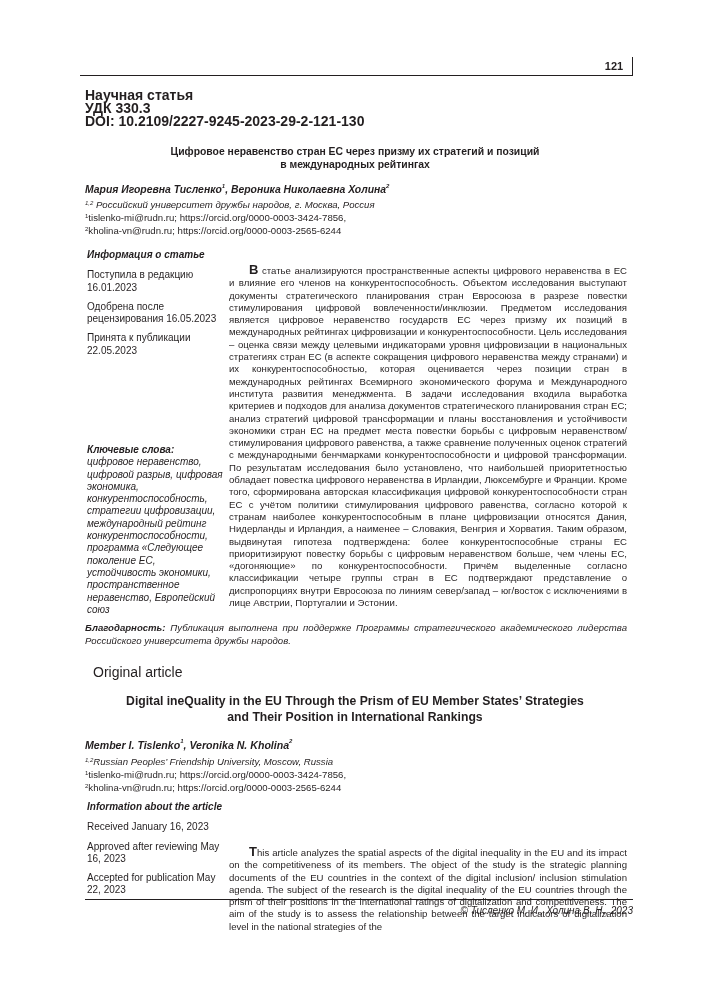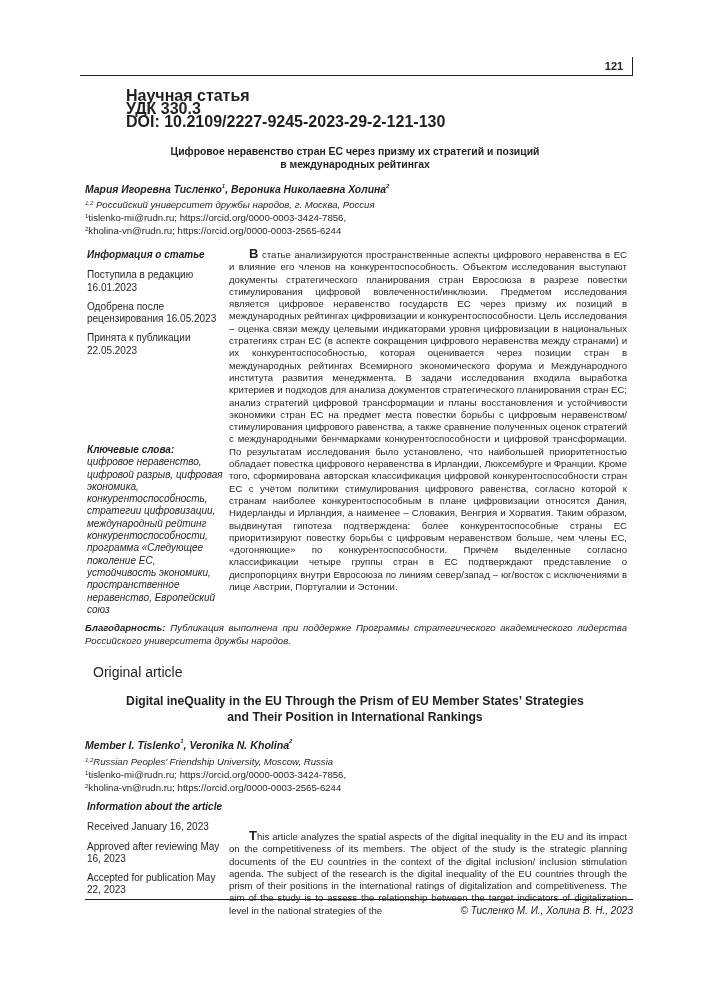--- a/index.html
+++ b/index.html
@@ -1,35 +1,35 @@
 <!DOCTYPE html>
 <html><head>
 <meta charset="utf-8">
 <style>
   html, body { margin:0; padding:0; background:#ffffff; }
   body { width:709px; height:1003px; position:relative; overflow:hidden; font-family:"Liberation Sans", sans-serif; color:#231f20; }
   .abs { position:absolute; }
   #hdr-rule { left:80px; top:75px; width:553px; height:0; border-top:1px solid #231f20; }
   #hdr-tick { left:632px; top:57px; width:0; height:19px; border-left:1px solid #231f20; }
   #page-num { left:598px; top:60px; width:32px; text-align:center; font-size:11px; font-weight:bold; }
-  #meta { left:85px; top:89px; font-size:16px; font-weight:bold; line-height:13px;margin-left:41px; }
+  #meta { left:85px; top:89px; font-size:14px; font-weight:bold; line-height:13px; }
   .title { left:85px; width:540px; text-align:center; font-size:10.4px; font-weight:bold; line-height:13px; }
   #ru-title { top:145px; }
   .authors { left:85px; font-size:10.4px; font-weight:bold; font-style:italic; }
   #ru-authors { top:184px; }
   .aff { left:85px; font-size:9.6px; line-height:13px; }
   #ru-aff { top:198px; }
   .aff .i { font-style:italic; }
   sup { font-size:6px; vertical-align:top; position:relative; top:-1px; }
   .side { left:87px; width:140px; font-size:10px; line-height:12.3px; }
   .side .hd { font-weight:bold; font-style:italic; margin-bottom:8px; }
   .side .it { margin-bottom:7px; }
   .kw { font-style:italic; }
   .kw .hd { margin-bottom:0; }
-  .abstract { left:229px; width:398px; font-size:9.6px; line-height:12.3px; text-align:justify; }
+  .abstract { left:229px; width:398px; font-size:9.6px; line-height:12.3px; text-align:justify;margin-top:16px; }
   .abstract .cap { font-weight:bold; font-size:13px; margin-left:20px; }
   #ru-abstract { top:248px; }
   #ack { left:85px; top:621px; width:542px; font-size:9.6px; line-height:13px; font-style:italic; text-align:justify; }
   #ack b { font-style:italic; }
   #orig { left:85px; top:664px; font-size:14px; font-weight:normal;margin-left:8px; }
   #en-title { top:693px; font-size:12.2px; line-height:16px; }
   #en-authors { top:739px; font-size:10.6px; }
   #en-aff { top:755px; }
   #en-side { top:801px; }
   #en-abstract { top:830px; }

